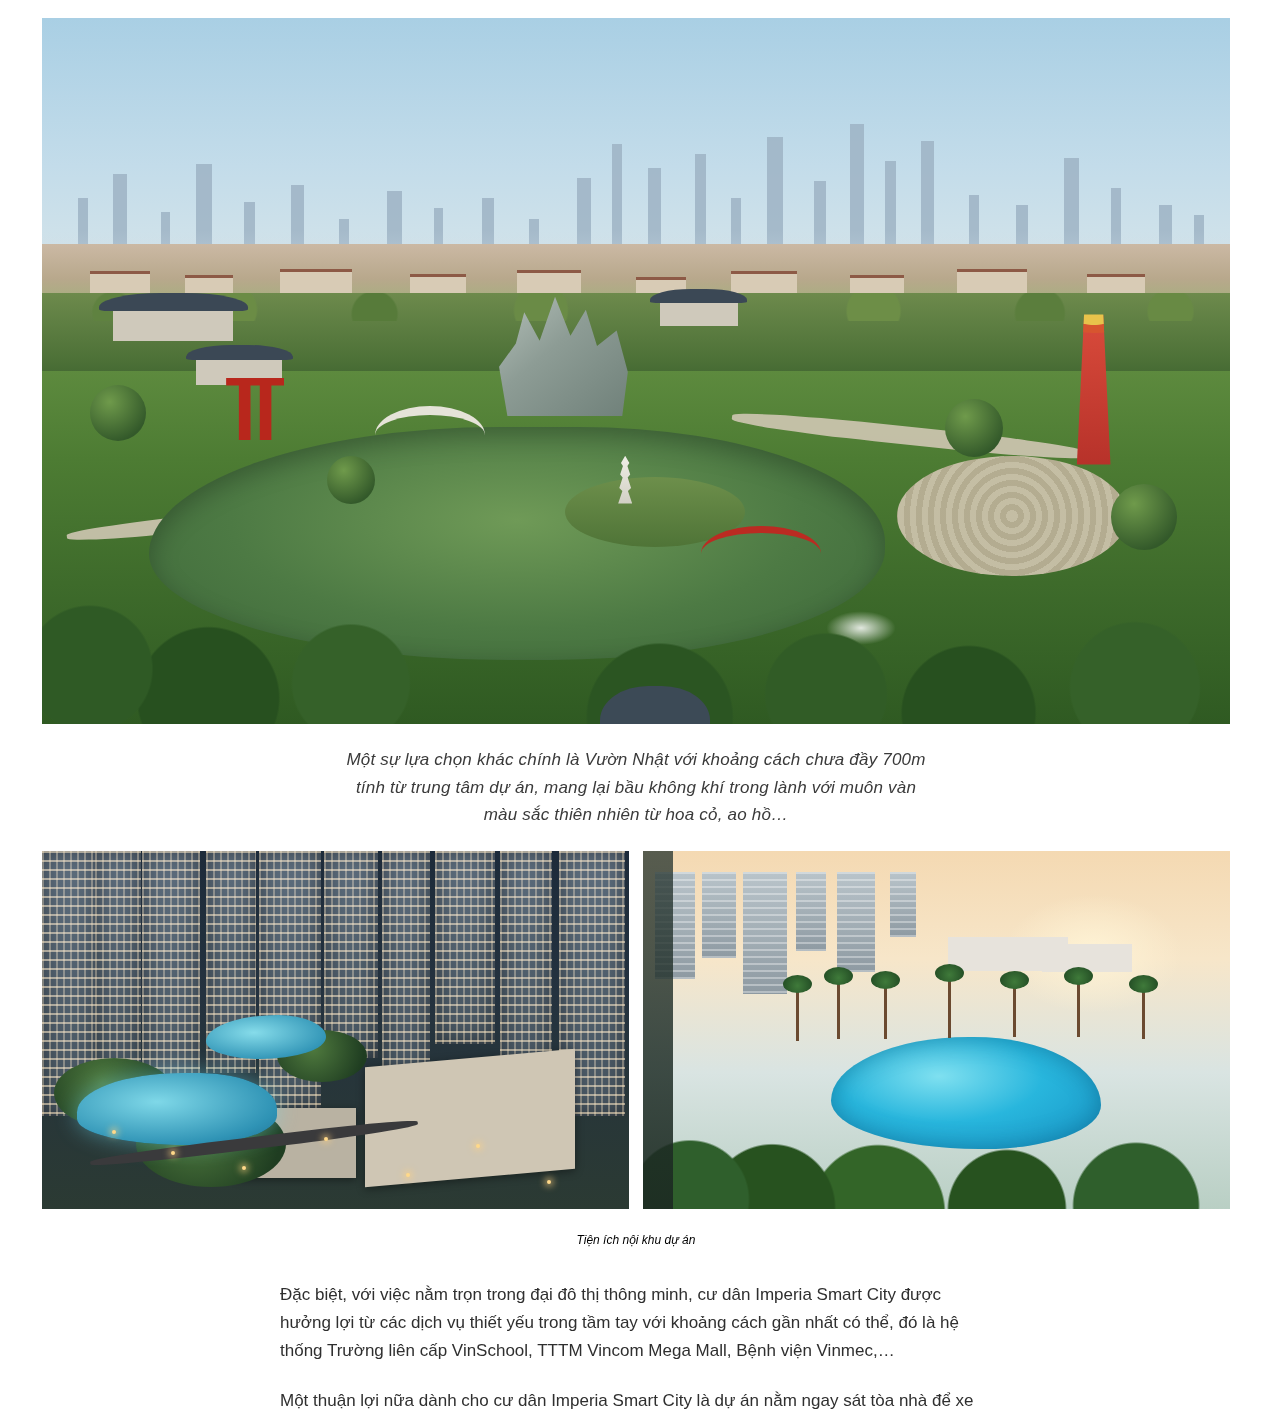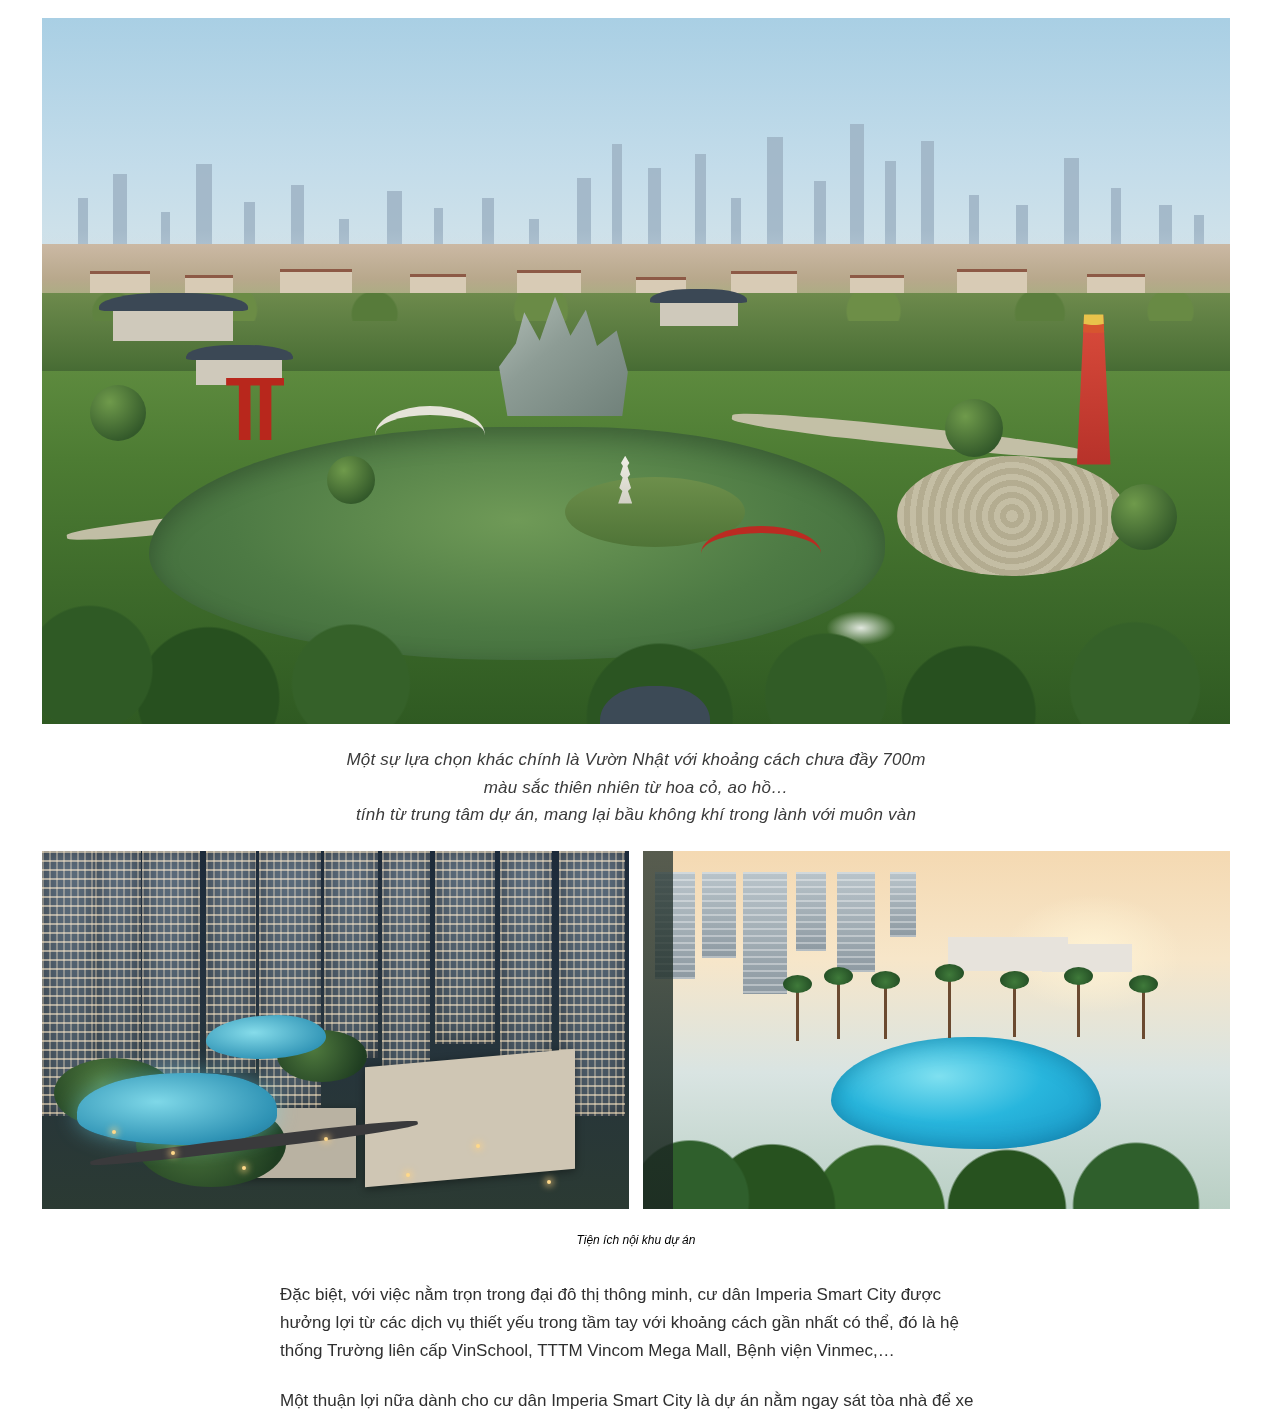--- a/index.html
+++ b/index.html
@@ -523,22 +523,22 @@
       <div class="bigtree" style="left:24%;top:62%;width:48px;height:48px"></div>
       <div class="bigtree" style="left:76%;top:54%;width:58px;height:58px"></div>
       <div class="bigtree" style="left:90%;top:66%;width:66px;height:66px"></div>
 
       <div class="foreground-trees"></div>
       <div class="pavilion-bottom"></div>
     </div>
 
     <figcaption class="caption">
       <span>Một sự lựa chọn khác chính là Vườn Nhật với khoảng cách chưa đầy 700m</span>
+      <span>tính từ trung tâm dự án, mang lại bầu không khí trong lành với muôn vàn</span>
       <span>màu sắc thiên nhiên từ hoa cỏ, ao hồ…</span>
-      <span>tính từ trung tâm dự án, mang lại bầu không khí trong lành với muôn vàn</span>
     </figcaption>
   </figure>
 
   <div class="duo">
 
     <figure>
       <div class="photo-left">
         <div class="tw" style="left:0%;width:56px;height:74%"></div>
         <div class="tw" style="left:9%;width:46px;height:66%"></div>
         <div class="tw" style="left:17%;width:58px;height:78%"></div>

